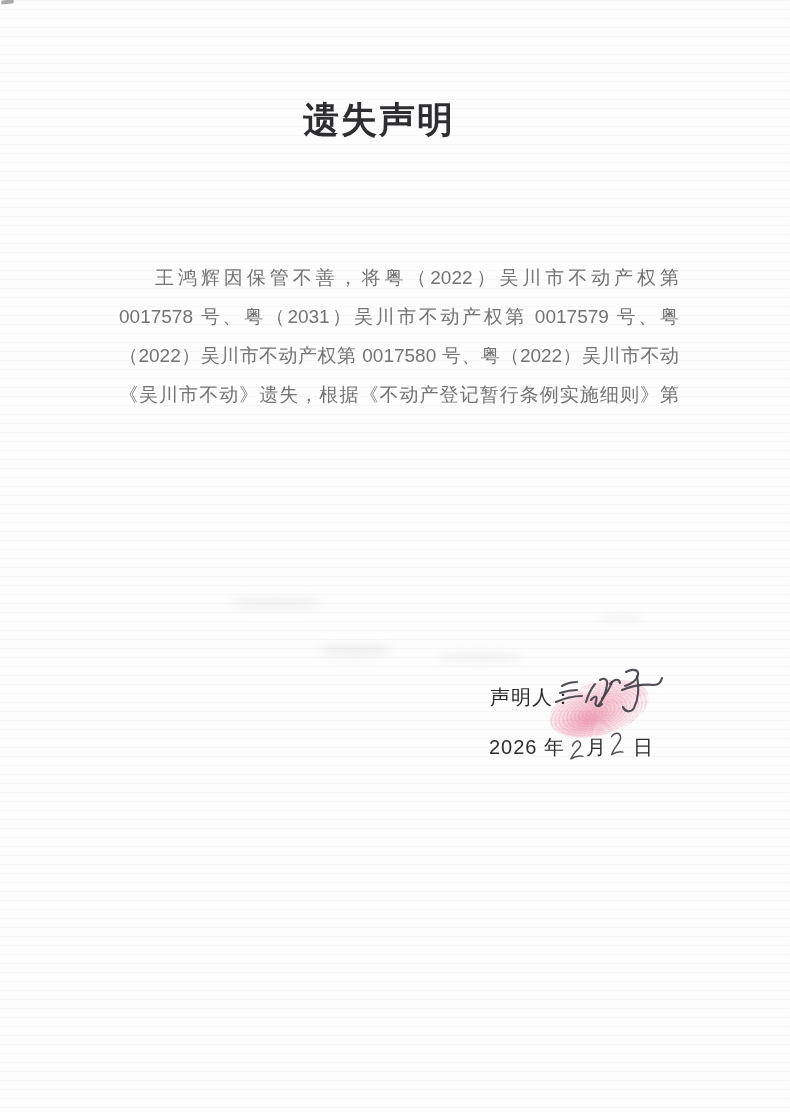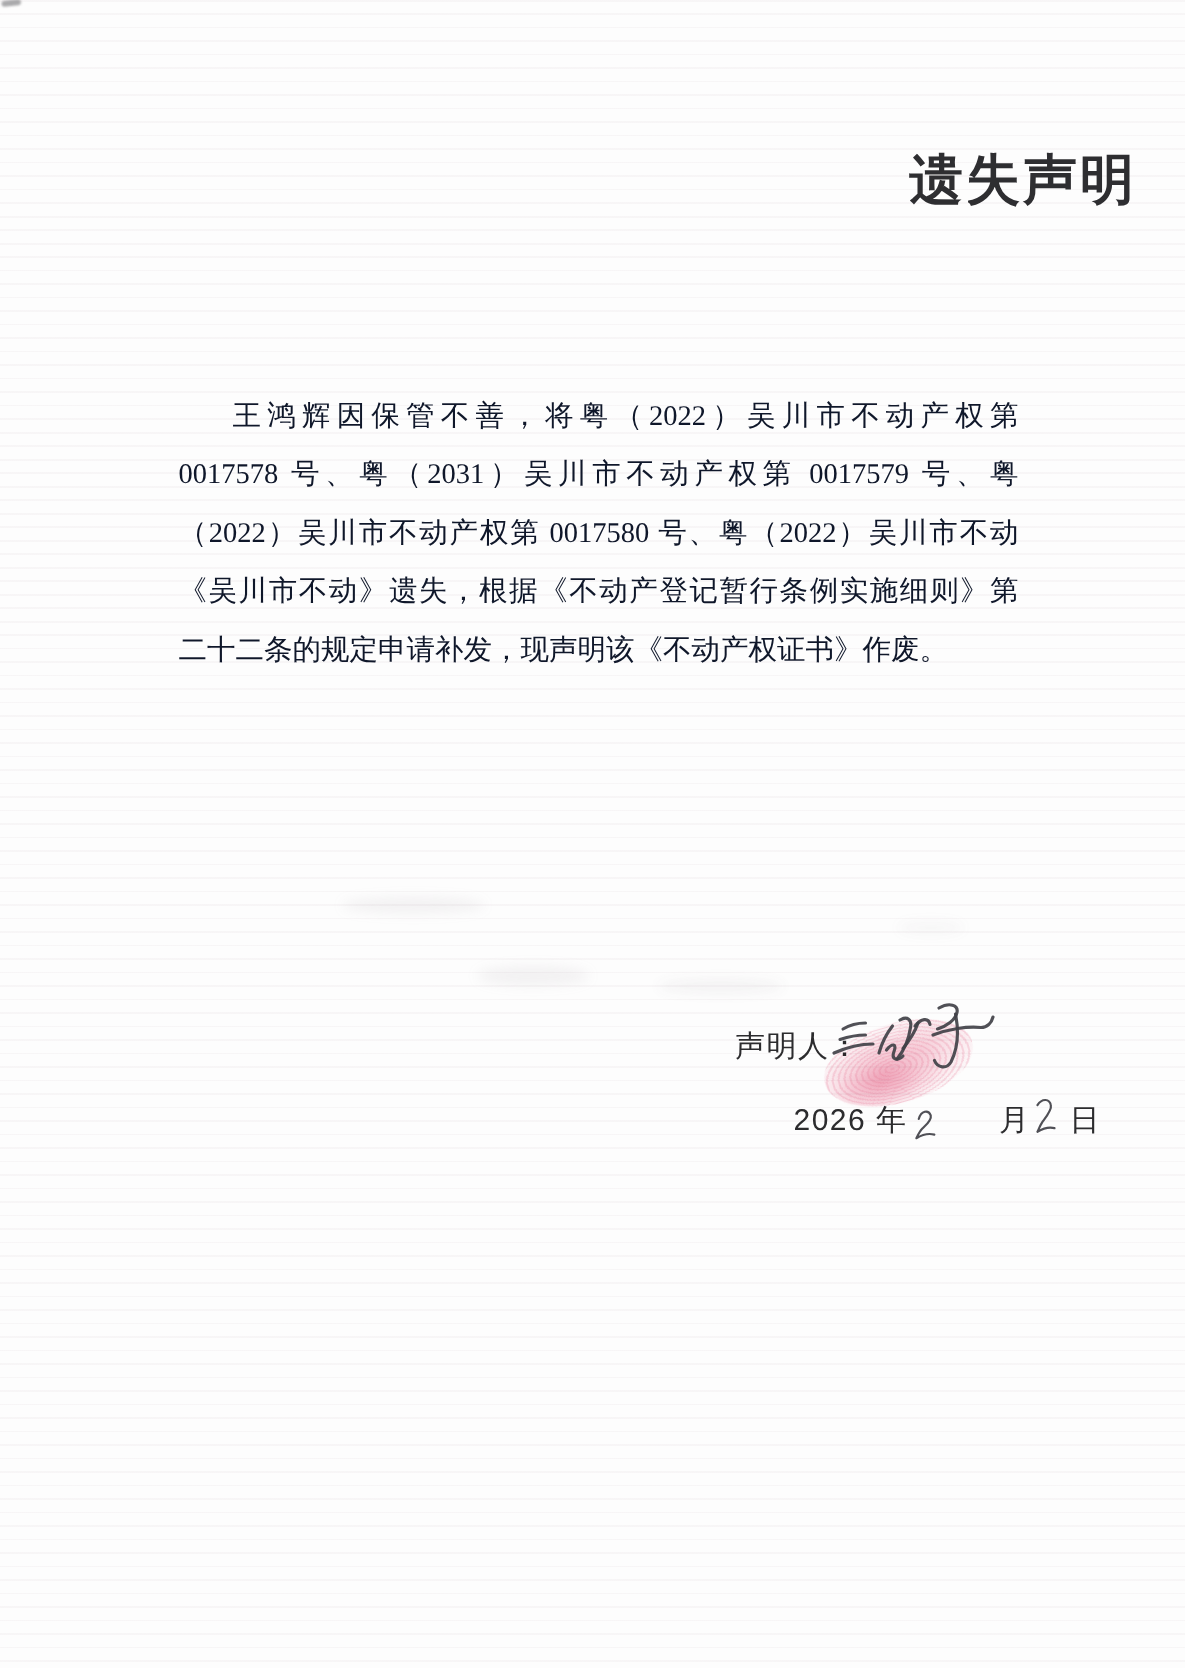--- a/index.html
+++ b/index.html
@@ -32,34 +32,33 @@
     border-radius: 2px;
     transform: rotate(-6deg);
     filter: blur(0.6px);
     opacity: 0.75;
   }
   .doc-title {
     position: absolute;
     top: 96px; left: 0;
     width: 758px;
     margin: 0;
-    text-align: right;
+    text-align: center;
     font-size: 36px;
     font-weight: 600;
     letter-spacing: 2px;
     color: #2e2e31;
   }
   .body-block {
     position: absolute;
     left: 119px; top: 258px;
     width: 560px;
     font-size: 19px;
     line-height: 39px;
-    color: #0f172a;
-    font-family: Liberation Serif, serif;
+    color: #737373;
   }
   .body-block p {
     margin: 0;
     text-align: justify;
     text-align-last: justify;
     white-space: normal;
   }
   .body-block p.first { text-indent: 36px; }
   .body-block p.last  { text-align-last: left; }
   
@@ -126,41 +125,40 @@
     position: absolute;
     left: 489px; top: 733px;
     height: 34px;
     display: flex;
     align-items: flex-start;
     font-size: 20px;
     letter-spacing: 1px;
     color: #2c2c2e;
     line-height: 28px;
   }
-  .date-row .seg { display: inline-block; margin-left: 40px; }
+  .date-row .seg { display: inline-block; }
   .hand-digit { display: inline-block; }
   .hand-digit.month { width: 17px; height: 24px; margin: 5px 1px 0 3px; }
   .hand-digit.day   { width: 17px; height: 26px; margin: -2px 3px 0 1px; }
   .date-row .day-label { margin-left: 5px; }
 </style>
 </head>
 <body>
 
 <div class="page">
 
   <div class="corner-speck"></div>
 
   <h1 class="doc-title">遗失声明</h1>
 
   <div class="body-block">
     <p class="first">王鸿辉因保管不善，将粤（2022）吴川市不动产权第</p>
     <p>0017578 号、粤（2031）吴川市不动产权第 0017579 号、粤</p>
     <p>（2022）吴川市不动产权第 0017580 号、粤（2022）吴川市不动</p>
     <p>《吴川市不动》遗失，根据《不动产登记暂行条例实施细则》第</p>
-    <p class="last">二十二条的规定申请补发，现声明该《不动产权证书》作废。</p>
   </div>
 
   <div class="smudge s1"></div>
   <div class="smudge s2"></div>
   <div class="smudge s3"></div>
   <div class="smudge s4"></div>
 
   <span class="sig-label">声明人：</span>
 
   <div class="fingerprint"></div>

